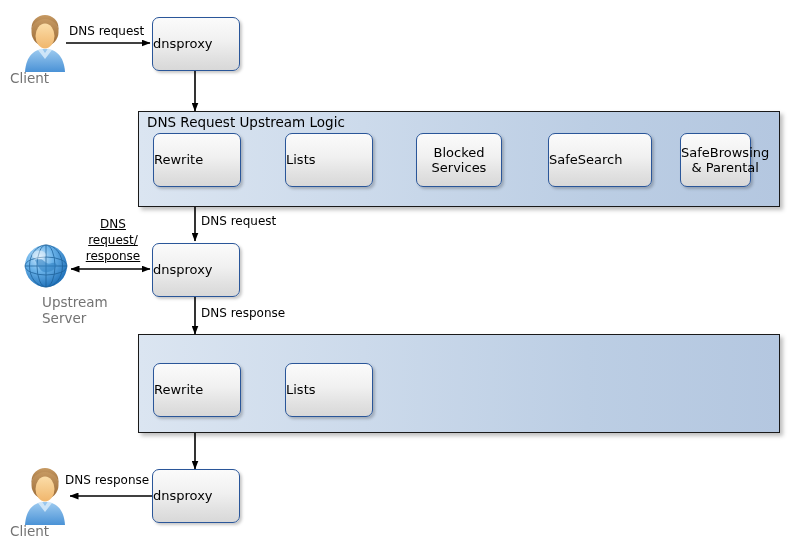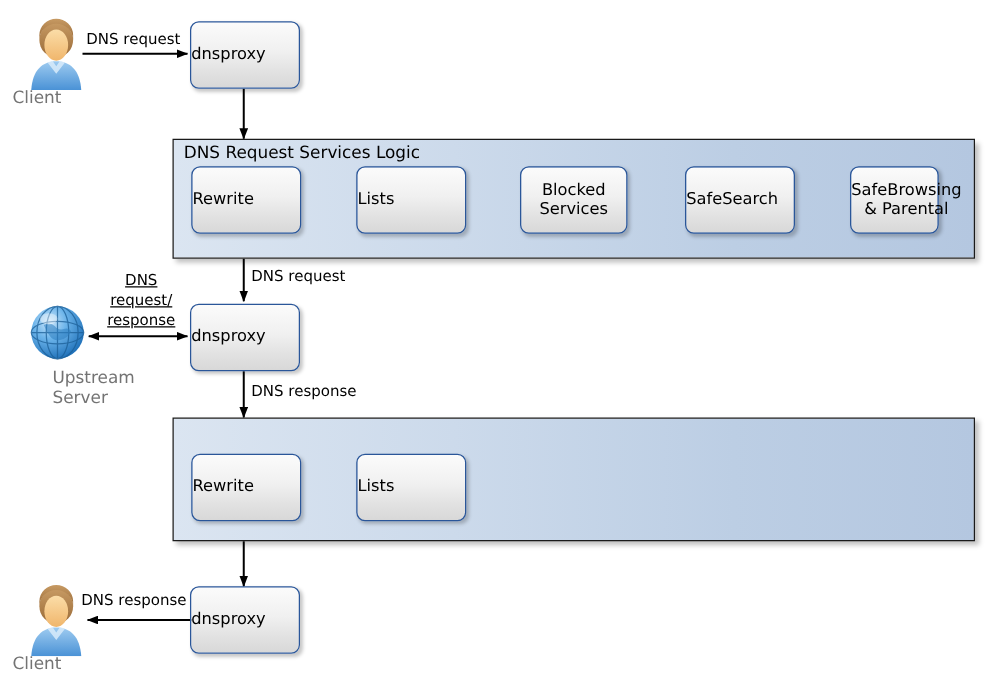--- a/index.html
+++ b/index.html
@@ -165,21 +165,21 @@
   <svg class="actor" style="left:22px; top:467px; width:46px; height:58px;" viewBox="0 0 46 58">
     <ellipse cx="23" cy="18" rx="13.5" ry="14" fill="url(#hairGrad)"></ellipse>
     <ellipse cx="23" cy="22" rx="9.5" ry="12.5" fill="url(#faceGrad)"></ellipse>
     <path d="M9.5 18 A13.5 13 0 0 1 36.5 18 L36.5 14 A13.5 13 0 0 0 9.5 14 Z" fill="url(#hairGrad)"></path>
     <path d="M23 35 C12 35 4 42 3 58 L43 58 C42 42 34 35 23 35 Z" fill="url(#shirtGrad)"></path>
     <path d="M16 36 L23 45 L30 36 L26 34.5 L23 39 L20 34.5 Z" fill="#d8ebfa" opacity="0.85"></path>
   </svg>
   <div class="actor-caption" style="left:10px; top:523px; width:70px;">Client</div>
 
   <div class="container" style="left:138px; top:111px; width:642px; height:96px;"></div>
-  <div class="container-title" style="left:147px; top:114px;">DNS Request Services Logic</div>
+  <div class="container-title" style="left:147px; top:114px;">DNS Request Upstream Logic</div>
 
   <div class="container" style="left:138px; top:334px; width:642px; height:99px;"></div>
 
   <div class="node" style="left:152px; top:17px; width:88px; height:54px;">
     <span>dnsproxy</span>
   </div>
 
   <div class="node" style="left:152px; top:243px; width:88px; height:54px;">
     <span>dnsproxy</span>
   </div>
@@ -191,21 +191,21 @@
   <div class="node" style="left:153px; top:133px; width:88px; height:54px;">
     <span>Rewrite</span>
   </div>
   <div class="node" style="left:285px; top:133px; width:88px; height:54px;">
     <span>Lists</span>
   </div>
   <div class="node" style="left:416px; top:133px; width:86px; height:54px;">
     <span>Blocked
 Services</span>
   </div>
-  <div class="node" style="left:548px; top:133px; width:88px; height:54px;">
+  <div class="node" style="left:548px; top:133px; width:104px; height:54px;">
     <span>SafeSearch</span>
   </div>
   <div class="node" style="left:680px; top:133px; width:71px; height:54px;">
     <span>SafeBrowsing
 &amp; Parental</span>
   </div>
 
   <div class="node" style="left:153px; top:363px; width:88px; height:54px;">
     <span>Rewrite</span>
   </div>

